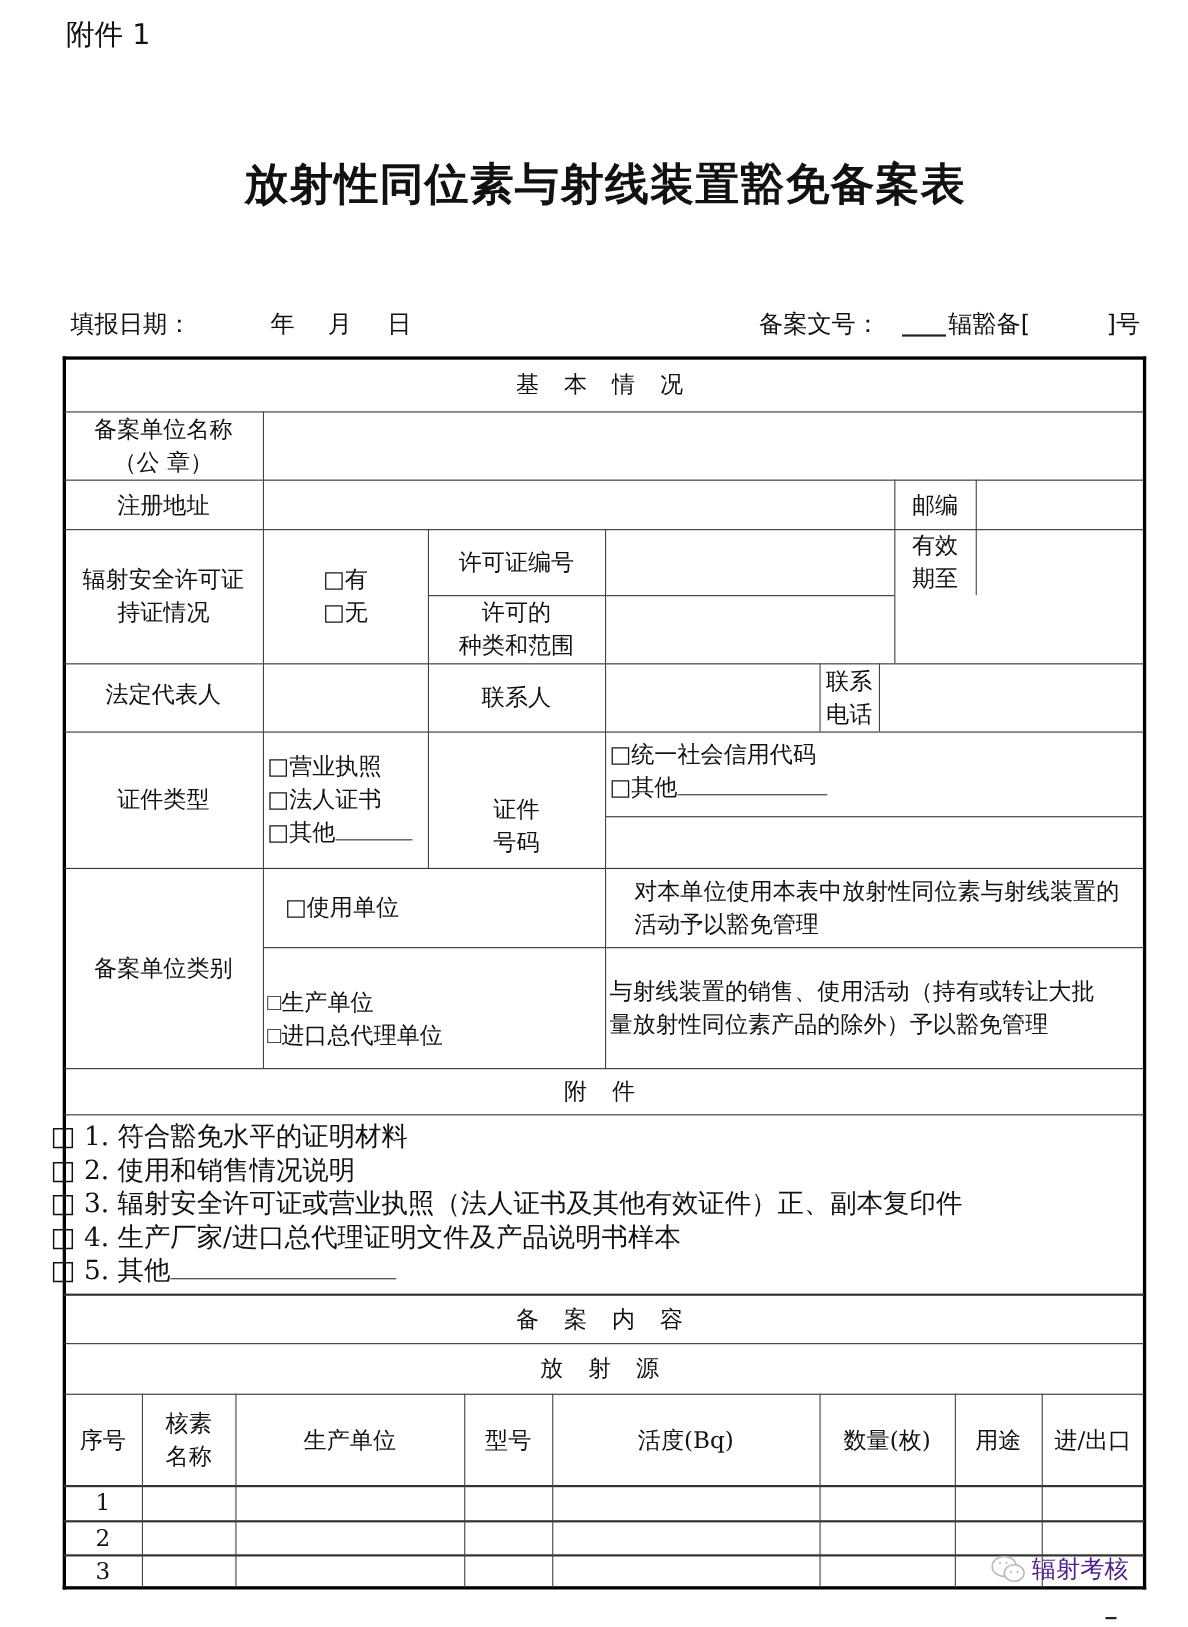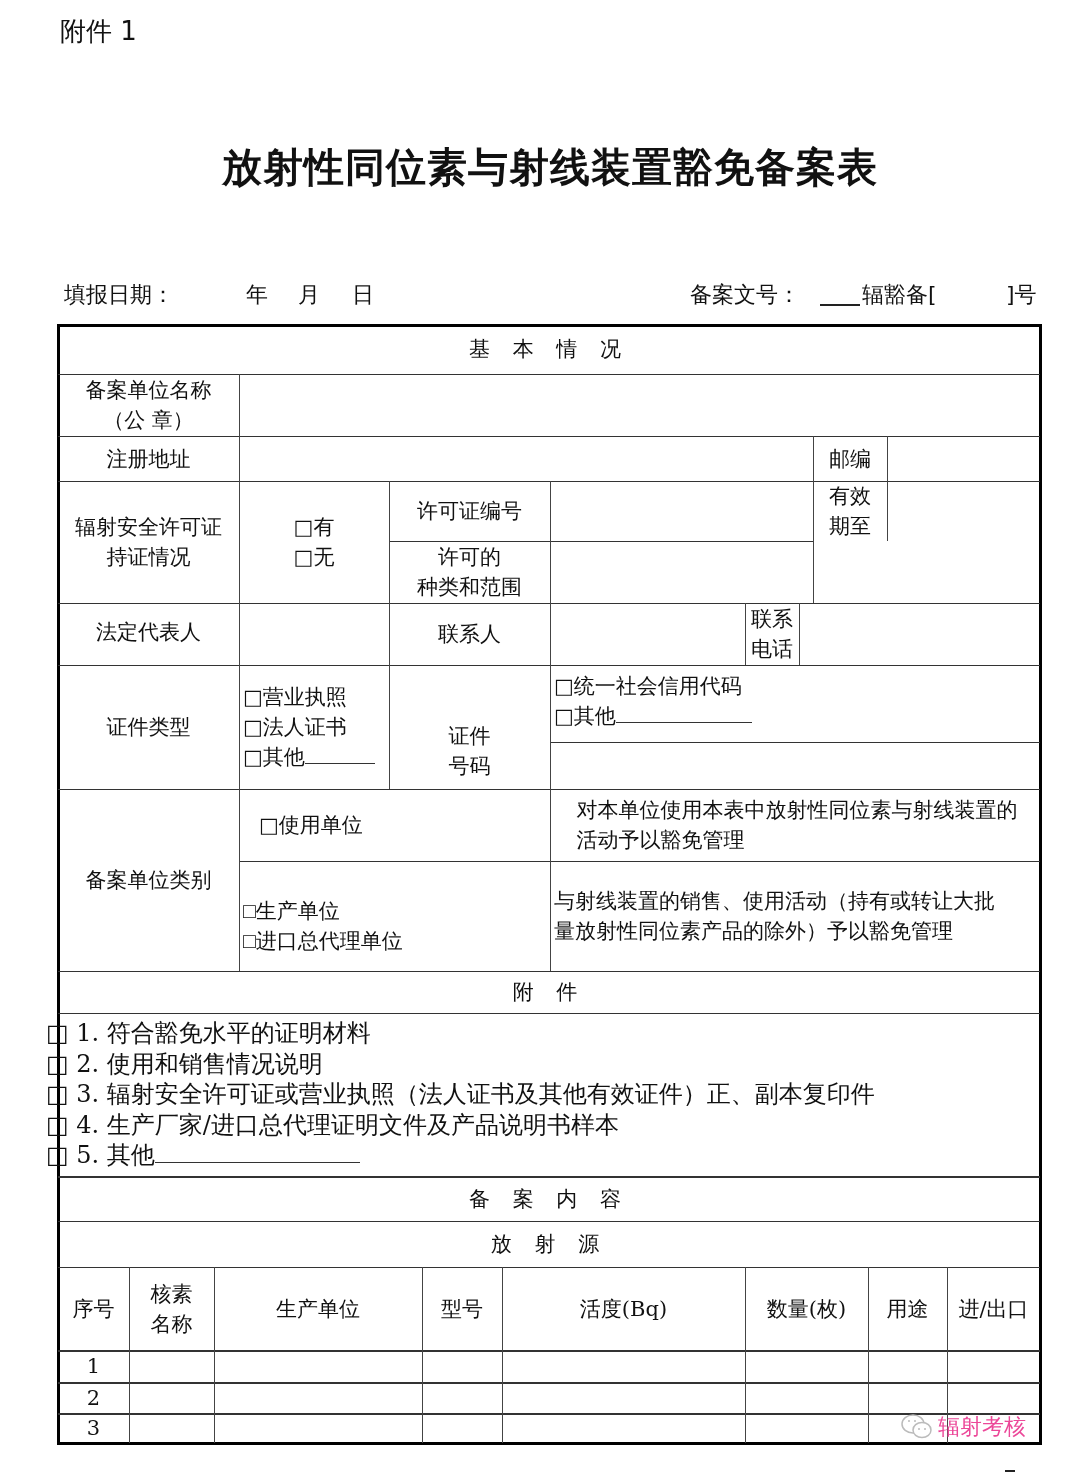--- a/index.html
+++ b/index.html
@@ -12,21 +12,21 @@
   .thick-v { border-left:3px solid #000; }
   .cell { position:absolute; display:flex; align-items:center; justify-content:center;
           text-align:center; font-size:21px; line-height:30px; box-sizing:border-box; }
   .cell.left { justify-content:flex-start; text-align:left; padding-left:4px; }
   .cell .stack { display:flex; flex-direction:column; }
   .annex { font-family:"DejaVu Sans","Liberation Sans",sans-serif; font-size:26px; }
   .title { font-family:"DejaVu Serif","Liberation Serif",serif; font-weight:bold; font-size:40px; letter-spacing:1px; }
   .meta { font-family:"DejaVu Sans","Liberation Sans",sans-serif; font-weight:normal; font-size:22px; }
   .section { letter-spacing:8px; }
   .blank { display:inline-block; border-bottom:1.5px solid #333; height:20px; vertical-align:baseline; }
-  .watermark { color:#ec4899; font-family:"DejaVu Sans","Liberation Sans",sans-serif; font-size:22px; }
+  .watermark { color:#4c1d95; font-family:"DejaVu Sans","Liberation Sans",sans-serif; font-size:22px; }
 </style>
 </head>
 <body>
 
 <div class="abs annex" style="left:60px;top:14px;">附件 1</div>
 
 <div class="abs title" style="left:0;width:1100px;top:140px;text-align:center;">放射性同位素与射线装置豁免备案表</div>
 
 <div class="abs meta" style="left:64px;top:280px;">填报日期：</div>
 <div class="abs meta" style="left:246px;top:280px;">年</div>

